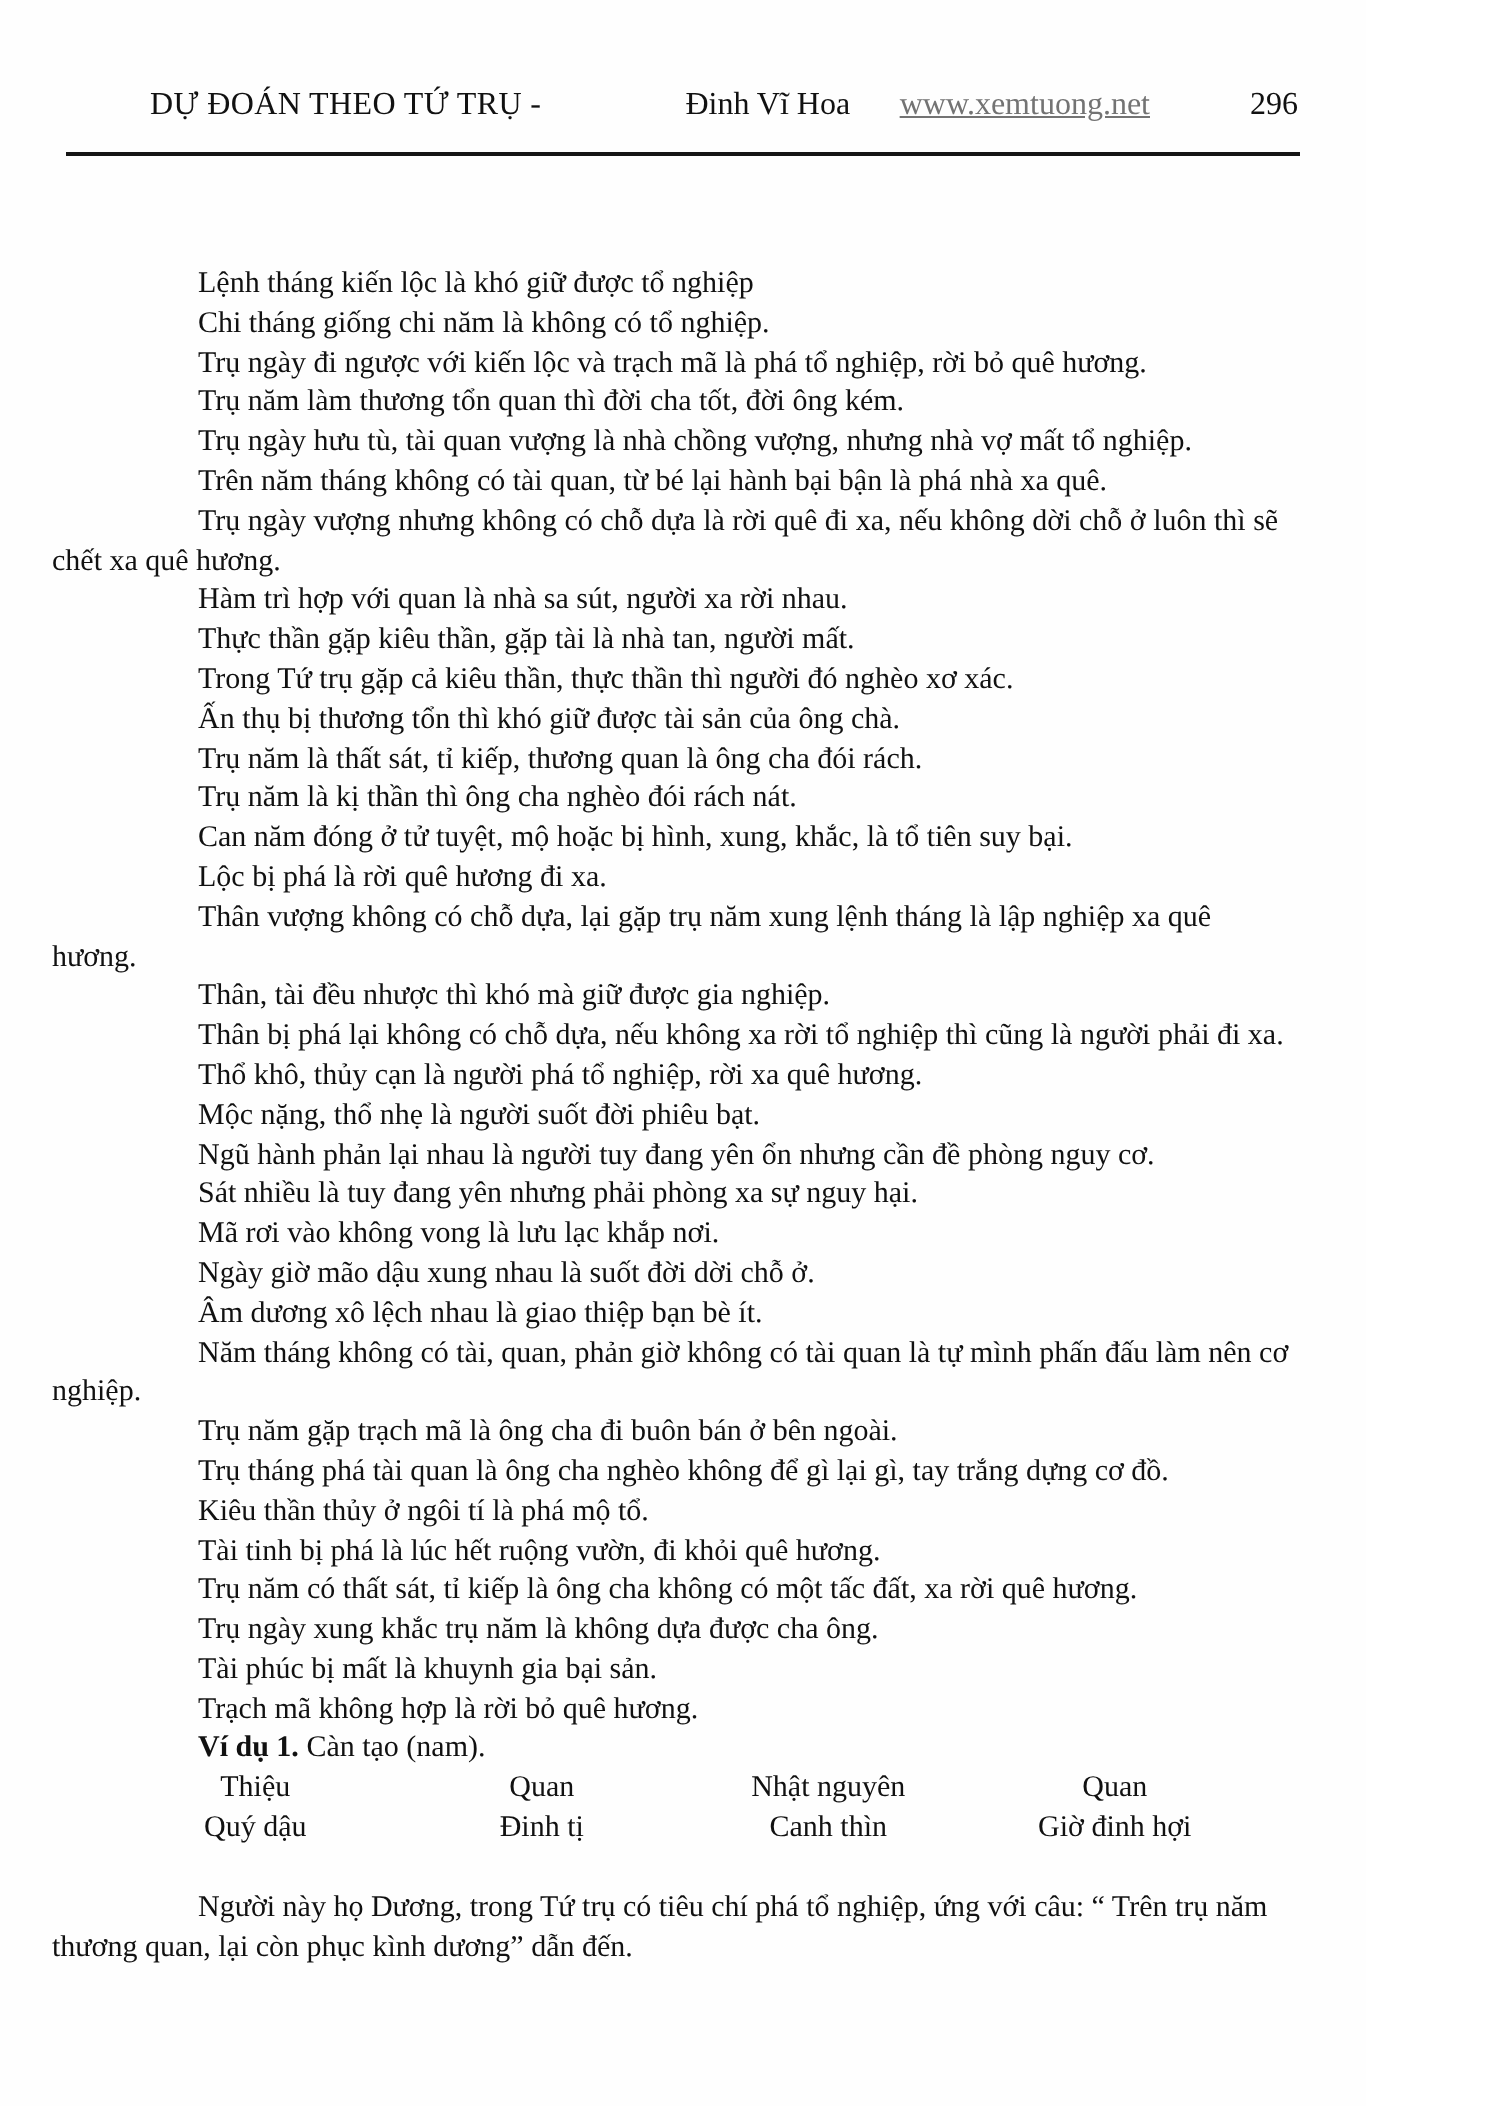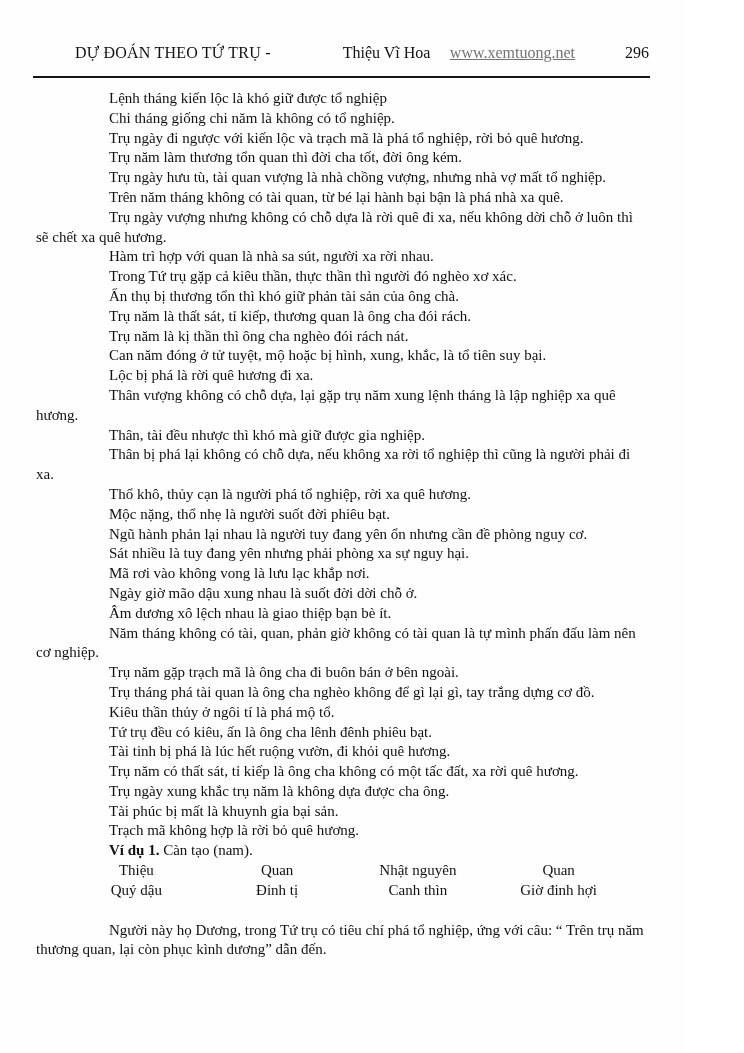--- a/index.html
+++ b/index.html
@@ -39,23 +39,24 @@
   }
   .header .pagenum {
     margin-left: 50px;
   }
   .rule {
     margin: 14px 33px 0 33px;
     border-bottom: 2px solid #151515;
     height: 0;
   }
   .content {
-    padding: 11px 34px 0 36px;
+    padding: 11px 34px 0 26px;
     font-size: 15px;
     line-height: 19.8px;
+    margin-top: 44px;
   }
   .content p {
     margin: 0;
     text-indent: 73px;
     text-align: left;
   }
   .example-label {
     font-weight: bold;
   }
   .fortune-table {
@@ -71,58 +72,58 @@
     margin-top: 20px !important;
   }
 </style>
 </head>
 <body>
 
 <div class="page">
 
   <div class="header">
     <span class="title">DỰ ĐOÁN THEO TỨ TRỤ -</span>
-    <span class="author">Thiệu Vĩ  Hoa</span>
+    <span class="author">Đinh Vĩ  Hoa</span>
     <span class="spacer"></span>
     <span class="website">www.xemtuong.net</span>
     <span class="pagenum">296</span>
   </div>
 
   <div class="rule"></div>
 
   <div class="content">
     <p>Lệnh tháng kiến lộc là khó giữ được tổ nghiệp</p>
     <p>Chi tháng giống chi năm là không có tổ nghiệp.</p>
     <p>Trụ ngày đi ngược với kiến lộc và trạch mã là phá tổ nghiệp, rời bỏ quê hương.</p>
     <p>Trụ năm làm thương tổn quan thì đời cha tốt, đời ông kém.</p>
     <p>Trụ  ngày hưu tù, tài quan vượng là nhà chồng vượng, nhưng nhà vợ mất tổ nghiệp.</p>
     <p>Trên năm tháng không có tài quan, từ bé lại hành bại bận là phá nhà xa quê.</p>
     <p>Trụ ngày vượng nhưng không có chỗ dựa là rời quê đi xa, nếu không dời chỗ ở luôn thì sẽ chết xa quê hương.</p>
     <p>Hàm trì hợp với quan là nhà sa sút, người xa rời nhau.</p>
+    <p>Thực thần gặp kiêu thần, gặp tài là nhà tan, người mất.</p>
     <p>Trong Tứ trụ gặp cả kiêu thần, thực thần thì người đó nghèo xơ xác.</p>
-    <p>Ấn thụ bị thương tổn thì khó giữ phản  tài sản của ông chà.</p>
+    <p>Ấn thụ bị thương tổn thì khó giữ được  tài sản của ông chà.</p>
     <p>Trụ năm là thất sát, tỉ kiếp, thương quan là ông cha đói rách.</p>
     <p>Trụ năm là kị thần thì ông cha nghèo đói rách nát.</p>
     <p>Can năm đóng ở tử tuyệt, mộ hoặc bị hình, xung, khắc, là tổ tiên suy bại.</p>
     <p>Lộc bị phá là rời quê hương đi xa.</p>
     <p>Thân vượng không có chỗ dựa, lại gặp trụ năm xung lệnh tháng là lập nghiệp xa quê hương.</p>
     <p>Thân, tài đều nhược thì khó mà giữ được gia nghiệp.</p>
     <p>Thân bị phá lại không có chỗ dựa, nếu không xa rời tổ nghiệp thì cũng là người phải đi xa.</p>
     <p>Thổ khô, thủy cạn là người phá tổ nghiệp, rời xa quê hương.</p>
     <p>Mộc nặng, thổ nhẹ là người suốt đời phiêu bạt.</p>
     <p>Ngũ hành phản lại nhau là người tuy đang yên ổn nhưng cần đề phòng nguy cơ.</p>
     <p>Sát nhiều là tuy đang yên nhưng phải phòng xa sự nguy hại.</p>
     <p>Mã rơi vào không vong là lưu lạc khắp nơi.</p>
     <p>Ngày giờ mão dậu xung nhau là suốt đời dời chỗ ở.</p>
     <p>Âm dương xô lệch nhau là giao thiệp bạn bè ít.</p>
     <p>Năm tháng không có tài, quan, phản giờ không có tài quan là tự mình phấn đấu làm nên cơ nghiệp.</p>
     <p>Trụ năm gặp trạch mã là ông cha đi buôn bán ở bên ngoài.</p>
     <p>Trụ tháng phá tài quan là ông cha nghèo không để gì lại gì, tay trắng dựng cơ đồ.</p>
     <p>Kiêu thần thủy ở ngôi tí là phá mộ tổ.</p>
-    <p>Tứ trụ đều có kiêu, ấn là ông cha lênh đênh phiêu bạt.</p>
     <p>Tài tinh bị phá là lúc hết ruộng vườn, đi khỏi quê hương.</p>
     <p>Trụ năm có thất sát, tỉ kiếp  là ông cha không có một tấc đất, xa rời quê hương.</p>
     <p>Trụ ngày xung khắc trụ năm là không dựa được cha ông.</p>
     <p>Tài phúc bị mất là khuynh gia bại sản.</p>
     <p>Trạch mã không hợp là rời bỏ quê hương.</p>
 
     <p><span class="example-label">Ví dụ 1.</span><span> Càn  tạo (nam).</span></p>
 
     <div class="fortune-table">
       <div class="cell">Thiệu</div>

